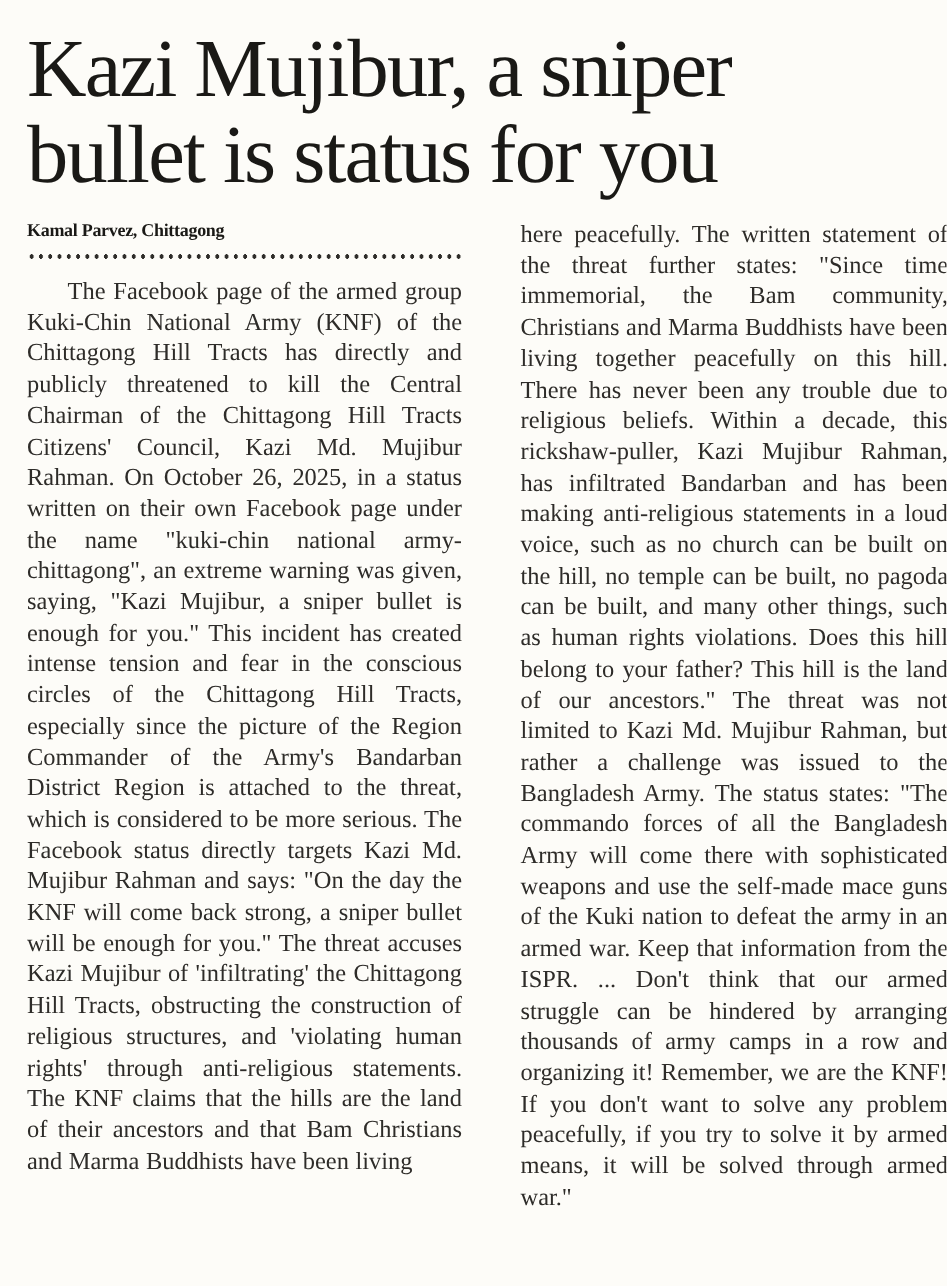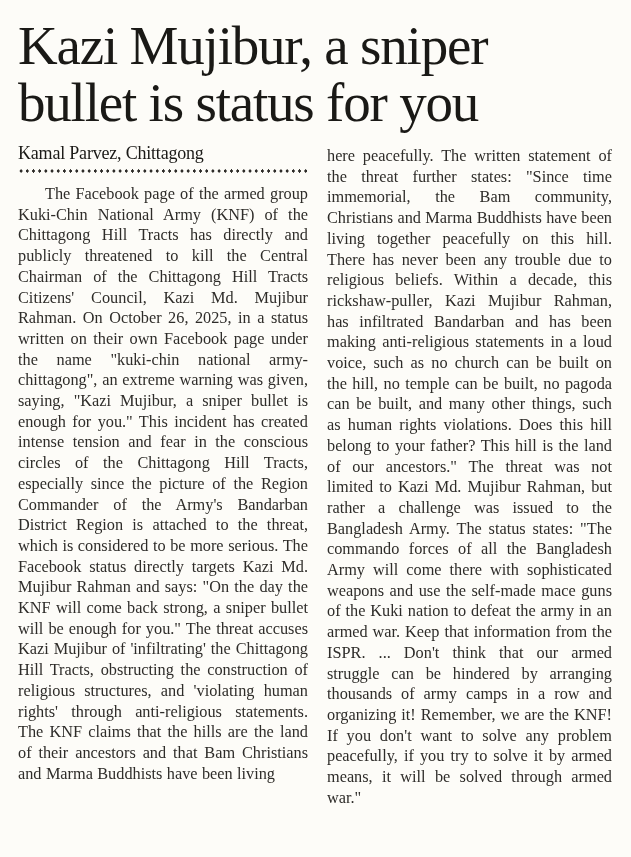--- a/index.html
+++ b/index.html
@@ -31,24 +31,24 @@
     letter-spacing: -1.2px;
     color: var(--headline);
   }
   .hl-line { display: block; white-space: nowrap; }
   .columns {
     display: flex;
     gap: 19px;
     margin-top: 11px;
   }
   .col-left  { width: 290px; flex: 0 0 290px; }
-  .col-right { width: 285px; flex: 0 0 285px; padding-top: 4px; }
+  .col-right { width: 285px; flex: 0 0 285px; padding-top: 4px; margin-left: 20px; }
   .byline {
-    font-weight: 400;
-    font-size: 18px;
+    font-weight: 700;
+    font-size: 12px;
     line-height: 22px;
     letter-spacing: -0.2px;
     color: var(--headline);
   }
   .dotted-rule {
     height: 6px;
     margin-top: 4px;
     background-image: radial-gradient(circle 1.55px at 50% 50%, var(--ink) 97%, transparent 100%);
     background-size: 6.2px 6px;
     background-repeat: repeat-x;

